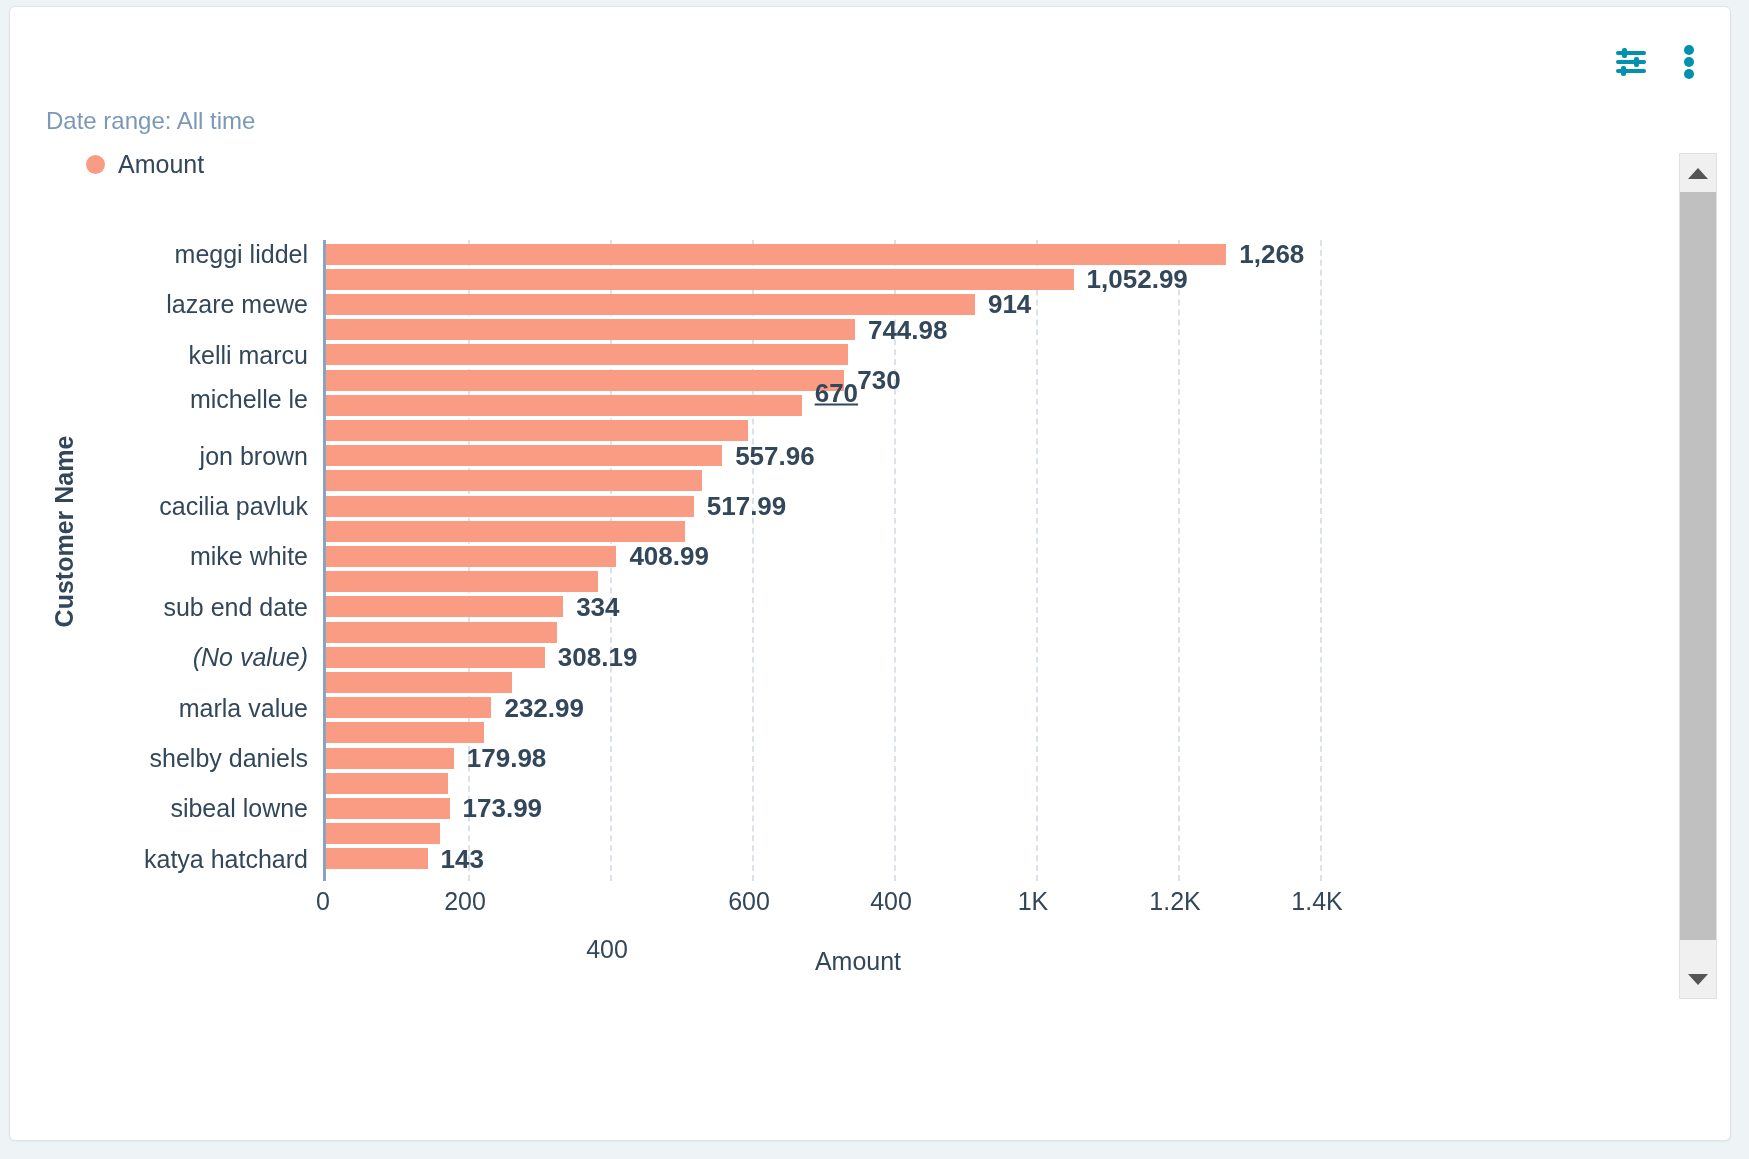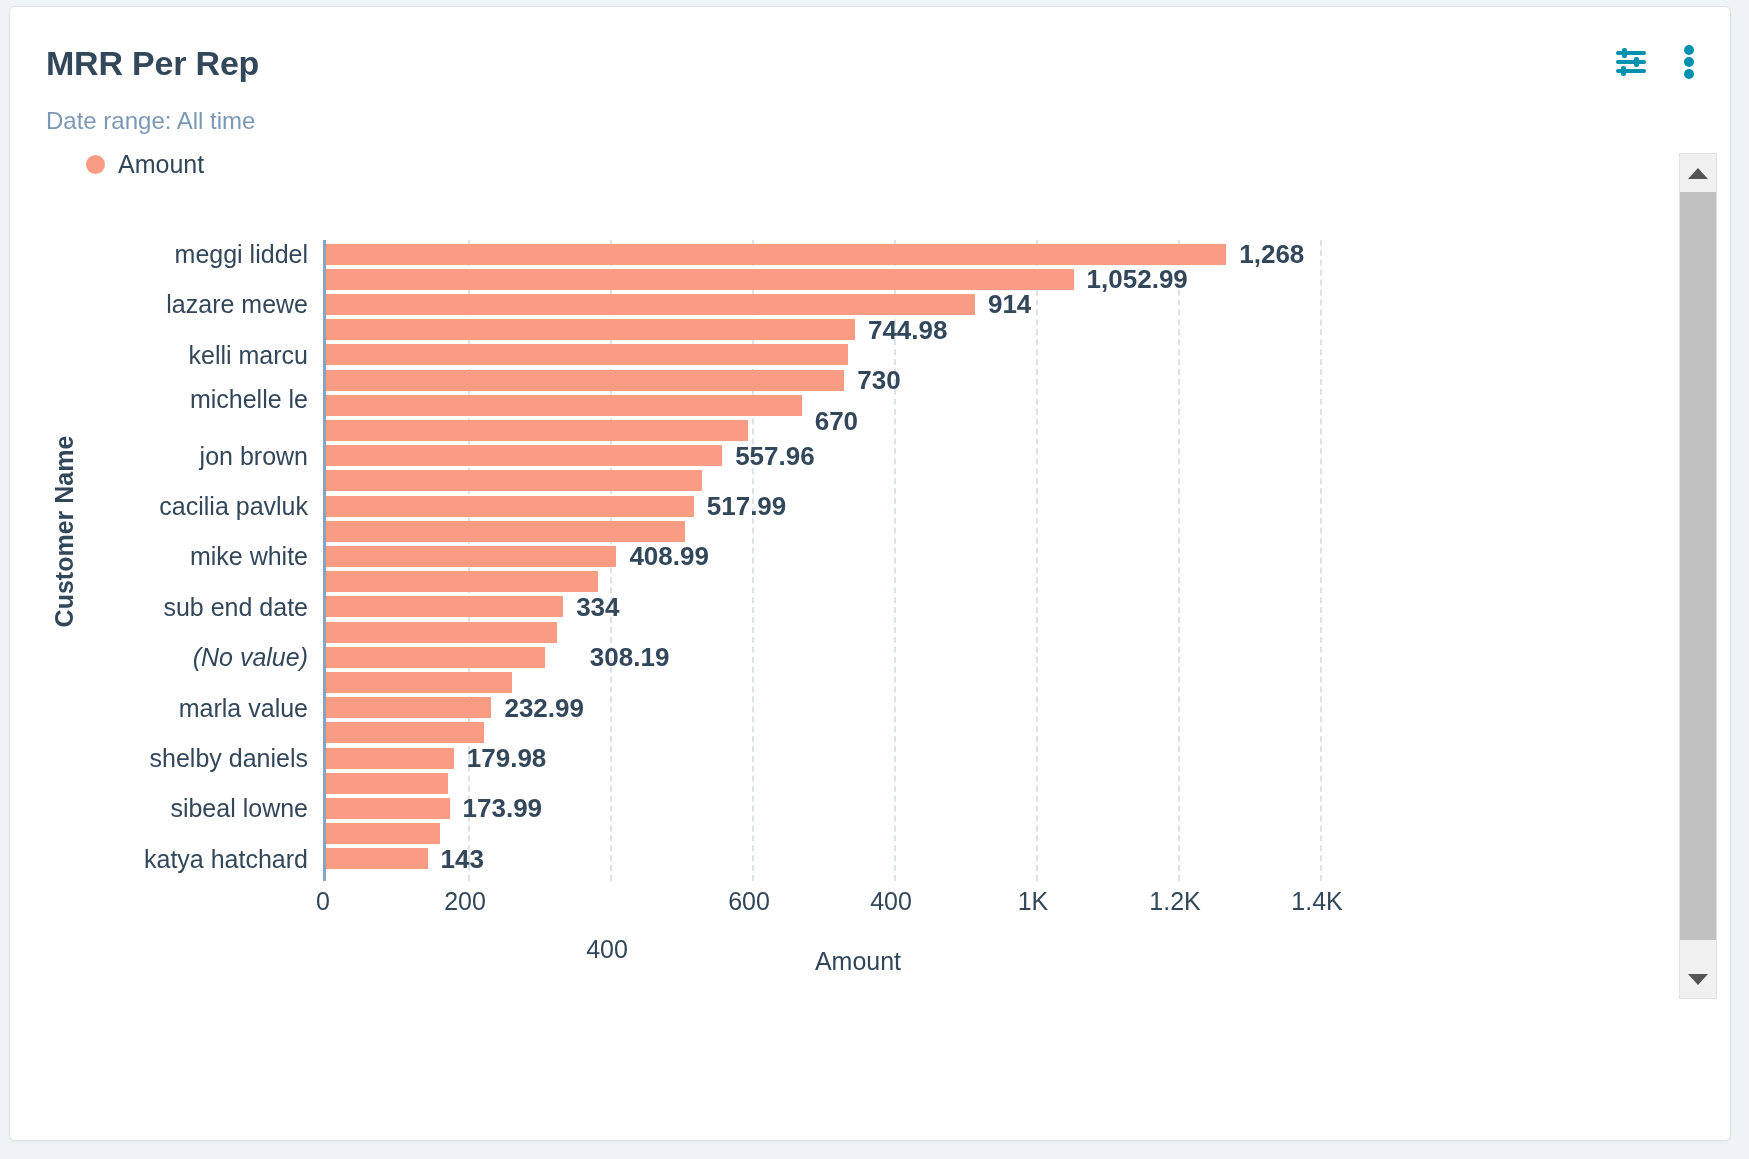--- a/index.html
+++ b/index.html
@@ -193,21 +193,20 @@
     width: 17px;
     background: #eef3f6;
   }
 </style>
 </head>
 <body>
 
 <div id="root">
   <div class="card">
 
-    <div class="card-title">MRR Per Rep</div>
     <div class="card-subtitle">Date range: All time</div>
 
     <div class="legend">
       <span class="legend-dot"></span>
       <span class="legend-label">Amount</span>
     </div>
 
     <div class="header-actions">
       <button class="icon-btn" title="Filter settings">
         <span>
@@ -252,36 +251,36 @@
           <div class="bar" title=" 1052.99" style="left: 0px; top: 28.7px; width: 747.623px;"></div>
           <div class="bar-label" style="left: 760.623px; top: 39.2px;">1,052.99</div>
           <div class="bar" title="lazare mewe 914" style="left: 0px; top: 53.9px; width: 648.94px;"></div>
           <div class="bar-label" style="left: 661.94px; top: 64.4px;">914</div>
           <div class="bar" title=" 744.98" style="left: 0px; top: 79.1px; width: 528.936px;"></div>
           <div class="bar-label" style="left: 541.936px; top: 89.6px;">744.98</div>
           <div class="bar" title="kelli marcu 735" style="left: 0px; top: 104.3px; width: 521.85px;"></div>
           <div class="bar" title=" 730" style="left: 0px; top: 129.5px; width: 518.3px;"></div>
           <div class="bar-label" style="left: 531.3px; top: 140px;">730</div>
           <div class="bar" title="michelle le 670" style="left: 0px; top: 154.7px; width: 475.7px;"></div>
-          <div class="bar-label" style="left: 488.7px; top: 181px;">670</div>
+          <div class="bar-label" style="left: 488.7px; top: 153px; text-decoration: underline;">670</div>
           <div class="bar" title=" 595" style="left: 0px; top: 179.9px; width: 422.45px;"></div>
           <div class="bar" title="jon brown 557.96" style="left: 0px; top: 205.1px; width: 396.152px;"></div>
           <div class="bar-label" style="left: 409.152px; top: 215.6px;">557.96</div>
           <div class="bar" title=" 530" style="left: 0px; top: 230.3px; width: 376.3px;"></div>
           <div class="bar" title="cacilia pavluk 517.99" style="left: 0px; top: 255.5px; width: 367.773px;"></div>
           <div class="bar-label" style="left: 380.773px; top: 266px;">517.99</div>
           <div class="bar" title=" 505" style="left: 0px; top: 280.7px; width: 358.55px;"></div>
           <div class="bar" title="mike white 408.99" style="left: 0px; top: 305.9px; width: 290.383px;"></div>
           <div class="bar-label" style="left: 303.383px; top: 316.4px;">408.99</div>
           <div class="bar" title=" 383" style="left: 0px; top: 331.1px; width: 271.93px;"></div>
           <div class="bar" title="sub end date 334" style="left: 0px; top: 356.3px; width: 237.14px;"></div>
           <div class="bar-label" style="left: 250.14px; top: 366.8px;">334</div>
           <div class="bar" title=" 325" style="left: 0px; top: 381.5px; width: 230.75px;"></div>
           <div class="bar" title="(No value) 308.19" style="left: 0px; top: 406.7px; width: 218.815px;"></div>
-          <div class="bar-label" style="left: 231.815px; top: 417.2px; margin-left: 32px;">308.19</div>
+          <div class="bar-label" style="left: 231.815px; top: 417.2px;">308.19</div>
           <div class="bar" title=" 262" style="left: 0px; top: 431.9px; width: 186.02px;"></div>
           <div class="bar" title="marla lambal 232.99" style="left: 0px; top: 457.1px; width: 165.423px;"></div>
           <div class="bar-label" style="left: 178.423px; top: 467.6px;">232.99</div>
           <div class="bar" title=" 222" style="left: 0px; top: 482.3px; width: 157.62px;"></div>
           <div class="bar" title="shelby daniels 179.98" style="left: 0px; top: 507.5px; width: 127.786px;"></div>
           <div class="bar-label" style="left: 140.786px; top: 518px;">179.98</div>
           <div class="bar" title=" 172" style="left: 0px; top: 532.7px; width: 122.12px;"></div>
           <div class="bar" title="sibeal lowne 173.99" style="left: 0px; top: 557.9px; width: 123.533px;"></div>
           <div class="bar-label" style="left: 136.533px; top: 568.4px;">173.99</div>
           <div class="bar" title=" 160" style="left: 0px; top: 583.1px; width: 113.6px;"></div>

